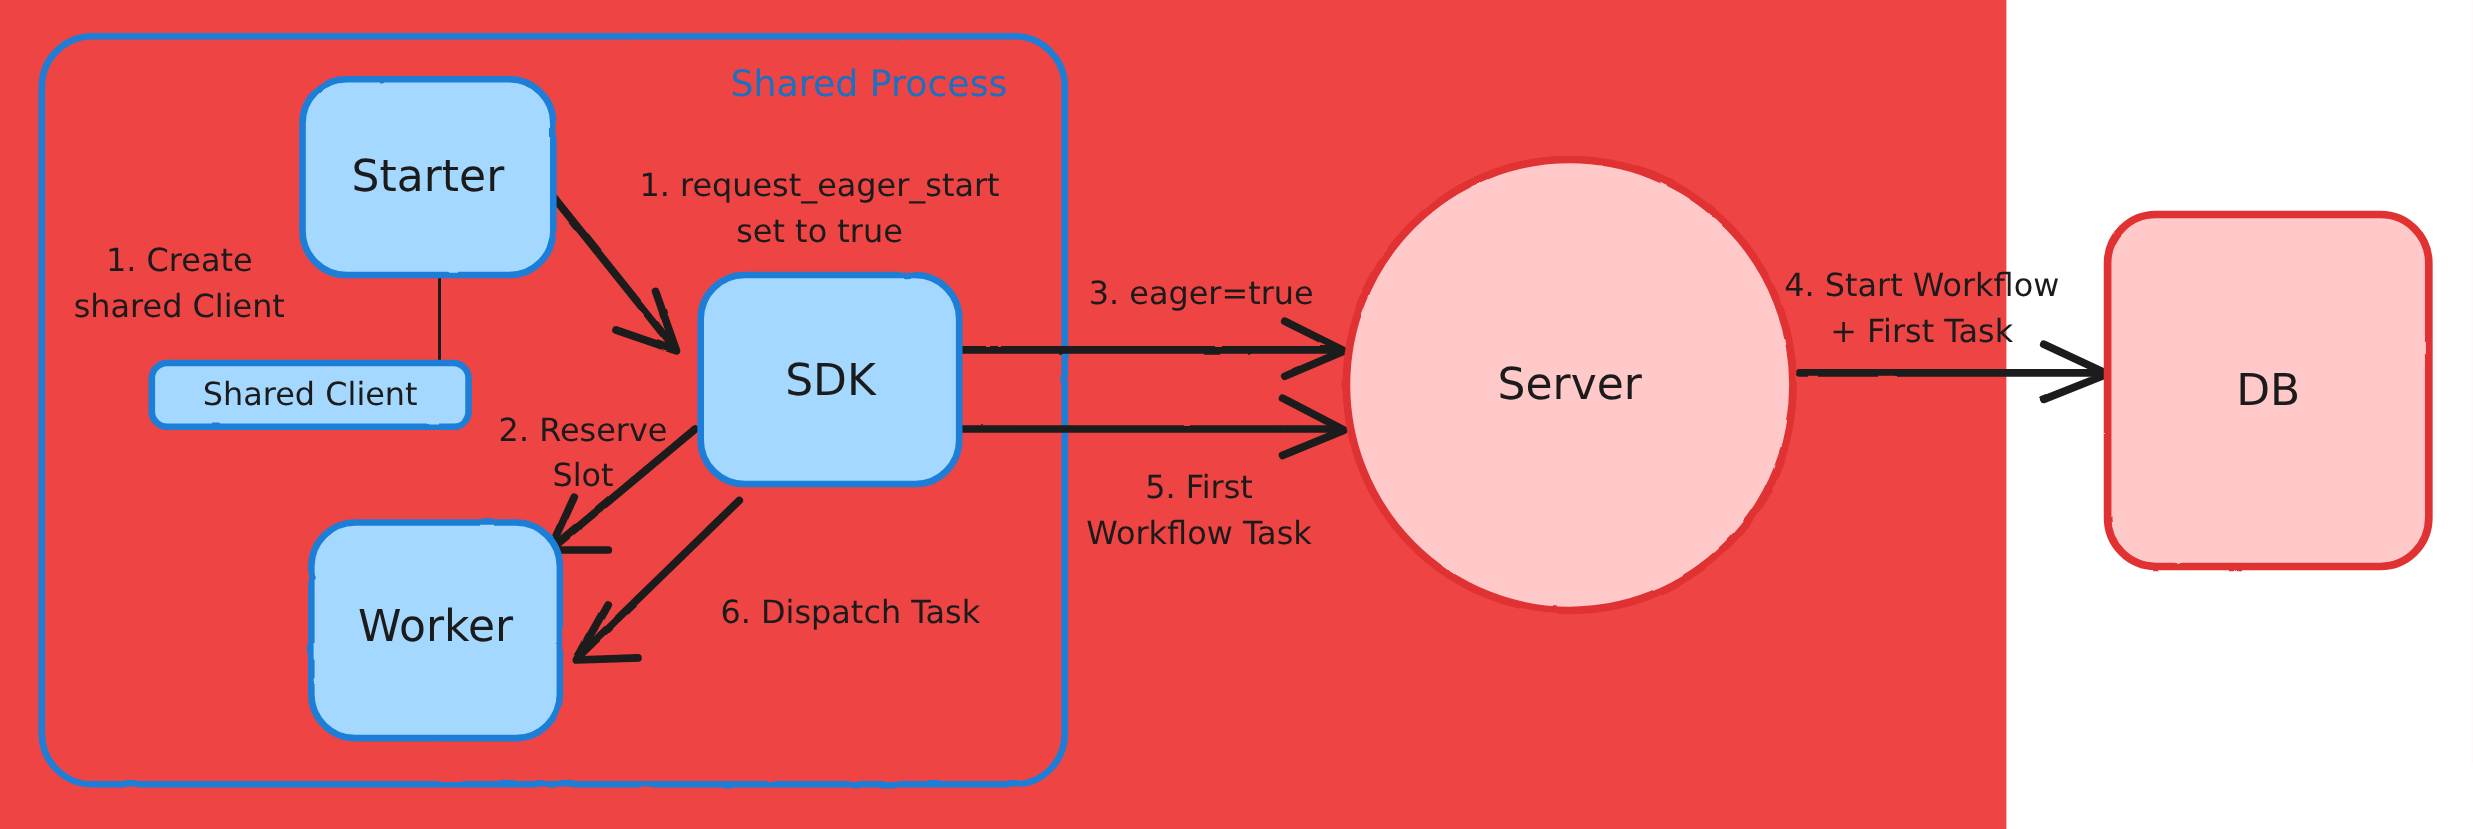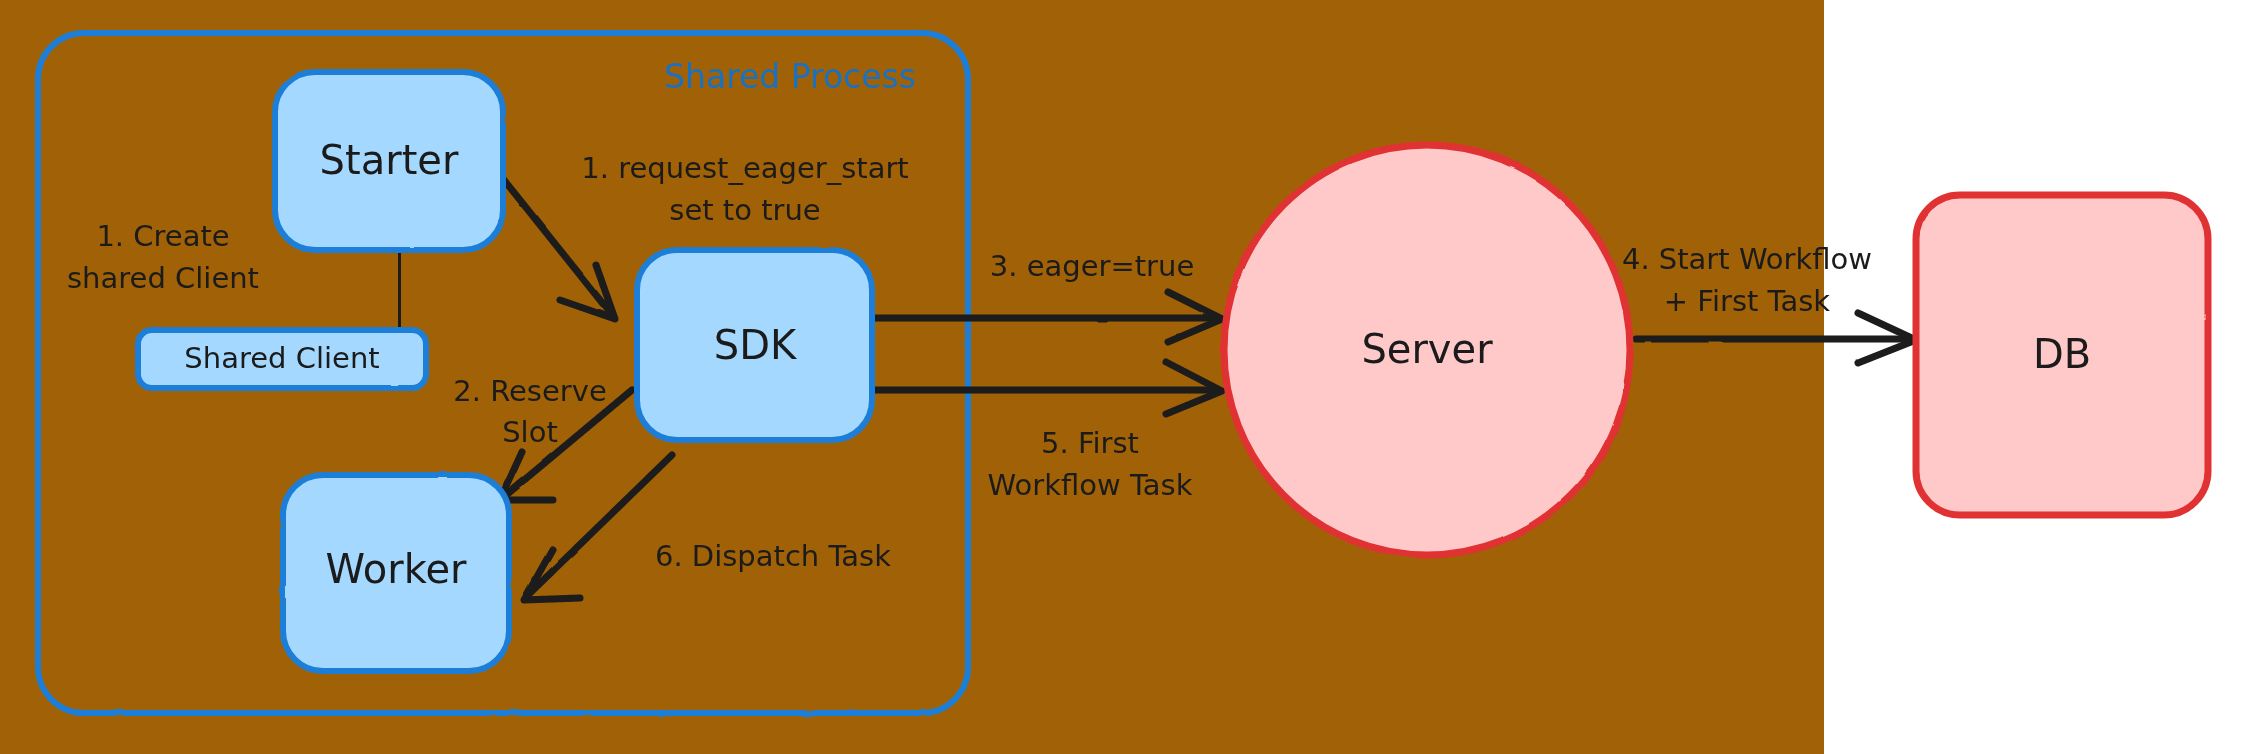--- a/index.html
+++ b/index.html
@@ -10,21 +10,21 @@
   body {
     width: 2248px;
     height: 754px;
     font-family: "DejaVu Sans", sans-serif;
     overflow: hidden;
   }
   #diagram-root {
     position: relative;
     width: 1824px;
     height: 754px;
-    background: #a16207;
+    background: #ef4444;
   }
   svg#canvas {
     position: absolute;
     top: 0;
     left: 0;
     width: 2248px;
     height: 754px;
   }
   .node-label {
     font-family: "DejaVu Sans", sans-serif;

